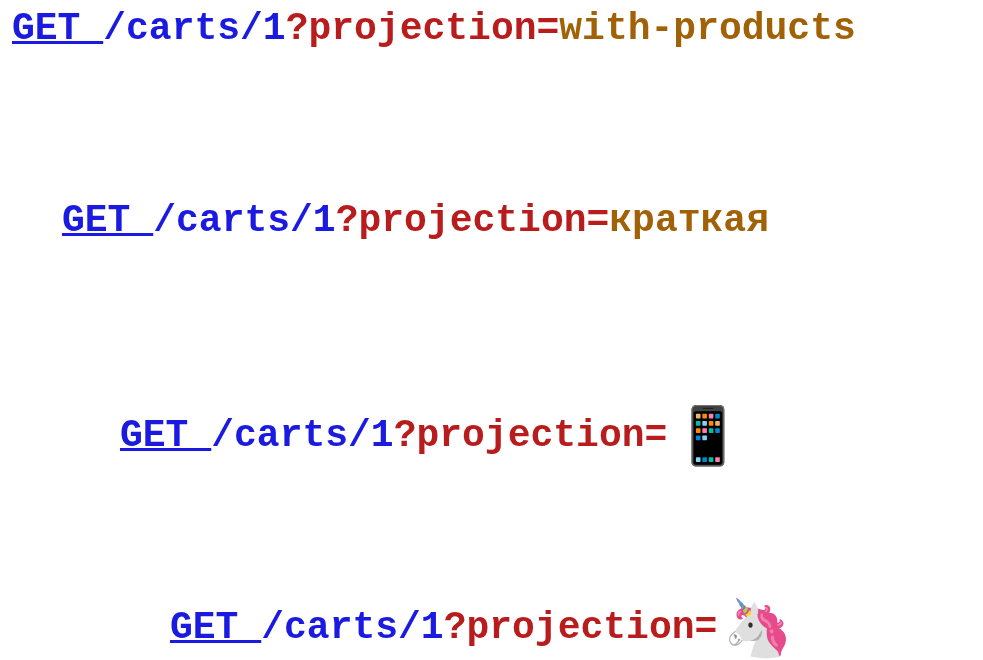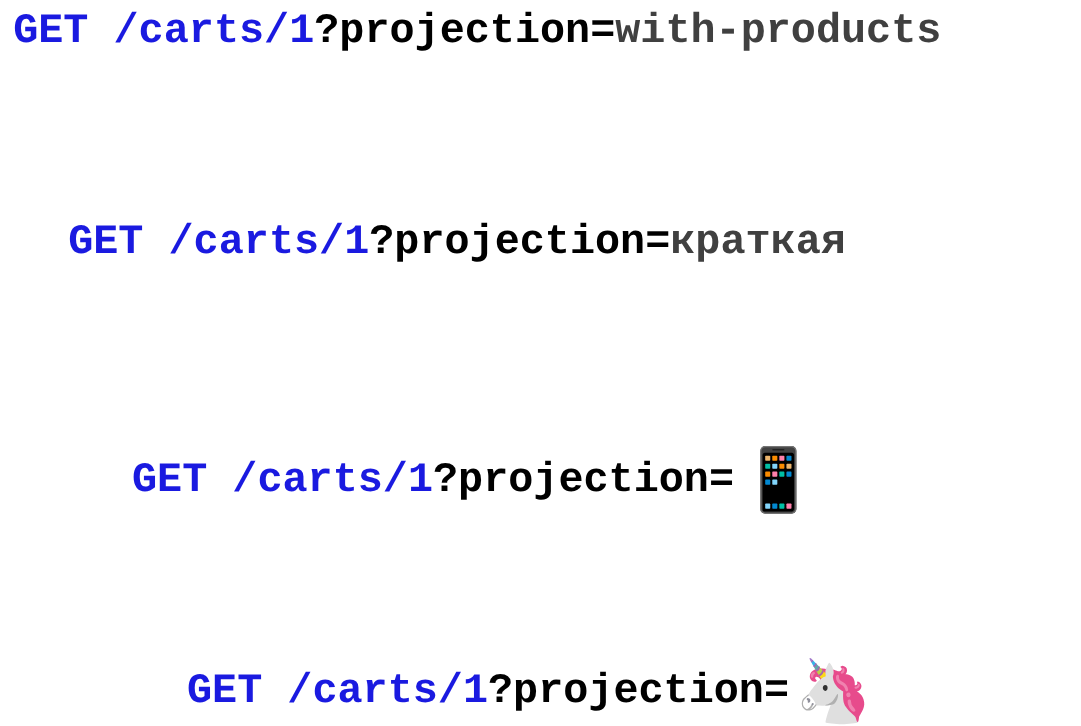--- a/index.html
+++ b/index.html
@@ -21,24 +21,24 @@
     }
     .line {
       white-space: nowrap;
       line-height: 1.2;
       position: absolute;
     }
     .line1 { top: 6px; left: 12px; }
     .line2 { top: 198px; left: 62px; }
     .line3 { top: 408px; left: 120px; }
     .line4 { top: 600px; left: 170px; }
-    .method { color: #1a1ae0; }
+    .method { color: #1a1ae0; text-decoration: underline; }
     .path { color: #1a1ae0; text-align: center; }
-    .query { color: #000000; }
-    .value { color: #404040; }
+    .query { color: #b91c1c; }
+    .value { color: #a16207; }
     .emoji {
       font-family: "Apple Color Emoji", "Segoe UI Emoji", "Noto Color Emoji", sans-serif;
       font-size: 56px;
       vertical-align: middle;
       display: inline-block;
       margin-left: 6px;
       line-height: 1;
     }
   </style>
 </head>

